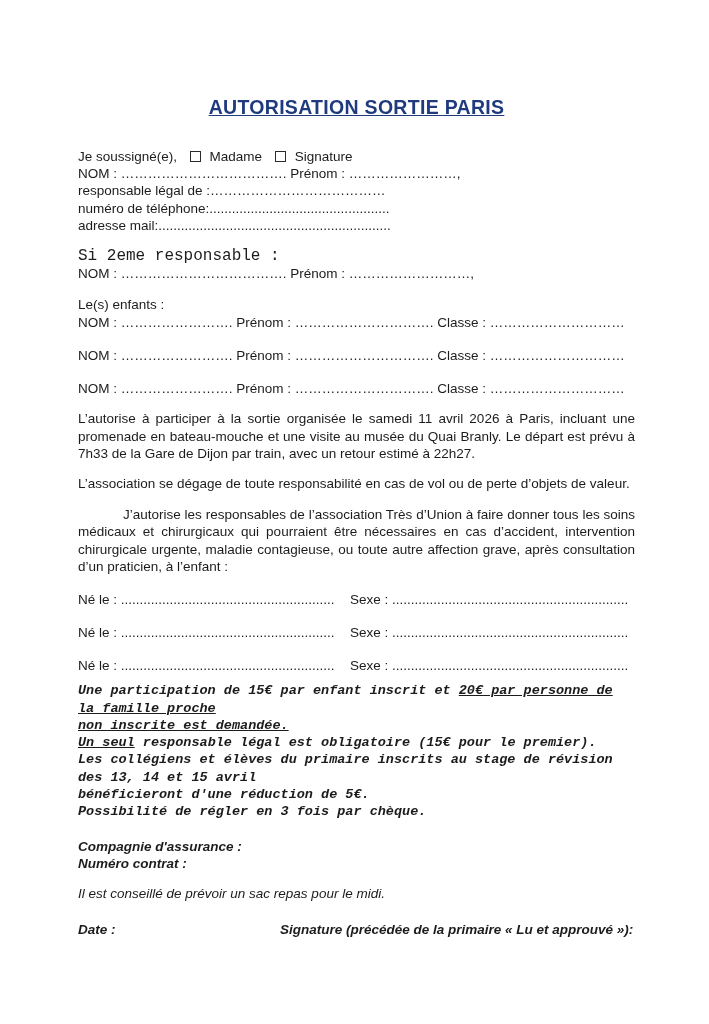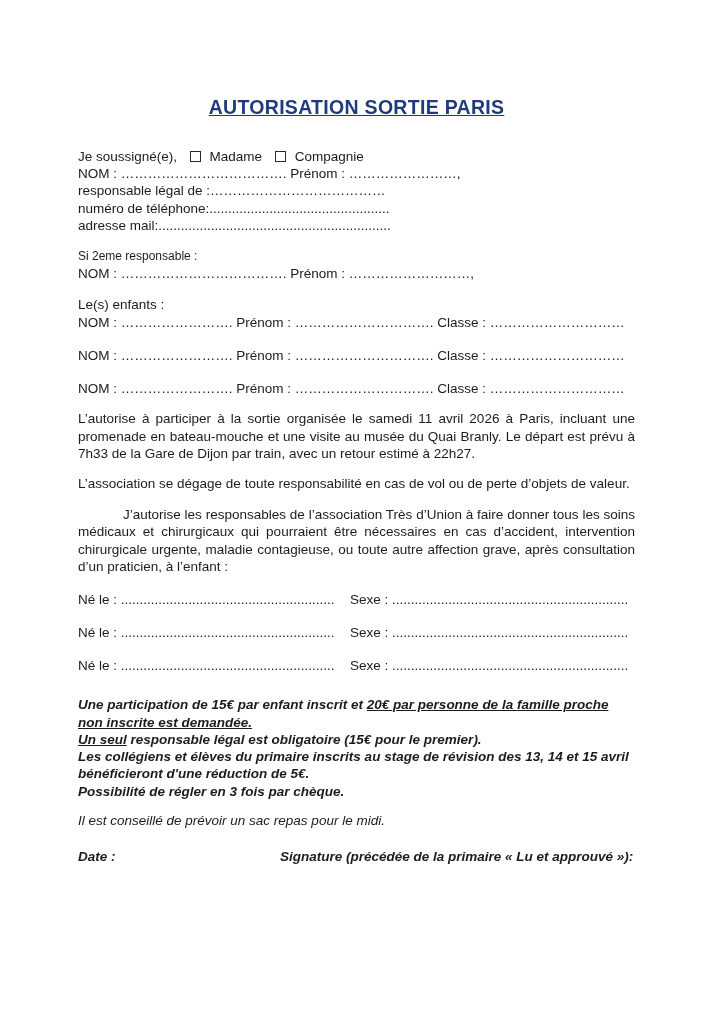--- a/index.html
+++ b/index.html
@@ -20,42 +20,42 @@
     color: #1f3b7d;
     text-decoration: underline;
     letter-spacing: 0.3px;
     margin-bottom: 29px;
     line-height: 23px;
   }
 
   .line { line-height: 17.2px; white-space: nowrap; overflow: hidden; }
   .sec { margin-top: 14px; }
 
-  .serif-heading { font-family: Liberation Sans, sans-serif; font-size: 12px; }
+  .serif-heading { font-family: Liberation Mono, monospace; font-size: 16px; }
 
   .checkbox {
     display: inline-block;
     width: 11px; height: 11px;
     border: 1.5px solid #2b2b2b;
     vertical-align: -1px;
     margin-right: 5px;
   }
   .cb-group { margin-left: 9px; }
 
   .child-row { margin-top: 16px; }
   .children-rows .child-row:first-child { margin-top: 0; }
 
   .para { text-align: justify; line-height: 17.4px; margin-top: 13px; }
   .para.indent { text-indent: 45px; }
 
   .birth-row { display: flex; margin-top: 16px; line-height: 17px; white-space: nowrap; }
   .birth-left { width: 272px; overflow: hidden; flex: none; }
   .birth-right { flex: 1; overflow: hidden; }
 
-  .fees { margin-top: 22px; font-weight: bold; font-style: italic; line-height: 17.5px; }
+  .fees { margin-top: 8px; font-weight: bold; font-style: italic; line-height: 17.5px; font-family: Liberation Mono, monospace; }
   .fees .u { text-decoration: underline; }
   .fees .line { white-space: normal; }
 
   .insurance { margin-top: 18px; font-weight: bold; font-style: italic; line-height: 17.5px; }
 
   .note { margin-top: 12px; font-style: italic; line-height: 17px; }
 
   .footer { margin-top: 19px; display: flex; font-weight: bold; font-style: italic; line-height: 17px; align-items: flex-end; }
   .footer .date-cell { width: 202px; flex: none; }
 </style>
@@ -68,21 +68,21 @@
 
   <section>
     <div class="line">
       <span>Je soussigné(e),</span>
       <span class="cb-group">
         <span class="checkbox"></span>
         <span>Madame</span>
       </span>
       <span class="cb-group">
         <span class="checkbox"></span>
-        <span>Compagnie</span>
+        <span>Signature</span>
       </span>
     </div>
     <div class="line">NOM : ………………………………. Prénom : ……………………,</div>
     <div class="line">responsable légal de :…………………………………</div>
     <div class="line">numéro de téléphone:................................................</div>
     <div class="line">adresse mail:..............................................................</div>
   </section>
 
   <section class="sec">
     <div class="line serif-heading">Si 2eme responsable :</div>
@@ -121,20 +121,24 @@
 
   <section class="fees">
     <div class="line"><span>Une participation de 15€ par enfant inscrit et </span><span class="u">20€ par personne de la famille proche</span></div>
     <div class="line u">non inscrite est demandée.</div>
     <div class="line"><span class="u">Un seul</span><span> responsable légal est obligatoire (15€ pour le premier).</span></div>
     <div class="line">Les collégiens et élèves du primaire inscrits au stage de révision des 13, 14 et 15 avril</div>
     <div class="line">bénéficieront d'une réduction de 5€.</div>
     <div class="line">Possibilité de régler en 3 fois par chèque.</div>
   </section>
 
+  <section class="insurance">
+    <div class="line">Compagnie d'assurance :</div>
+    <div class="line">Numéro contrat :</div>
+  </section>
 
   <p class="note">Il est conseillé de prévoir un sac repas pour le midi.</p>
 
   <div class="footer">
     <span class="date-cell">Date :</span>
     <span>Signature (précédée de la primaire « Lu et approuvé »):</span>
   </div>
 
 </div>
 

